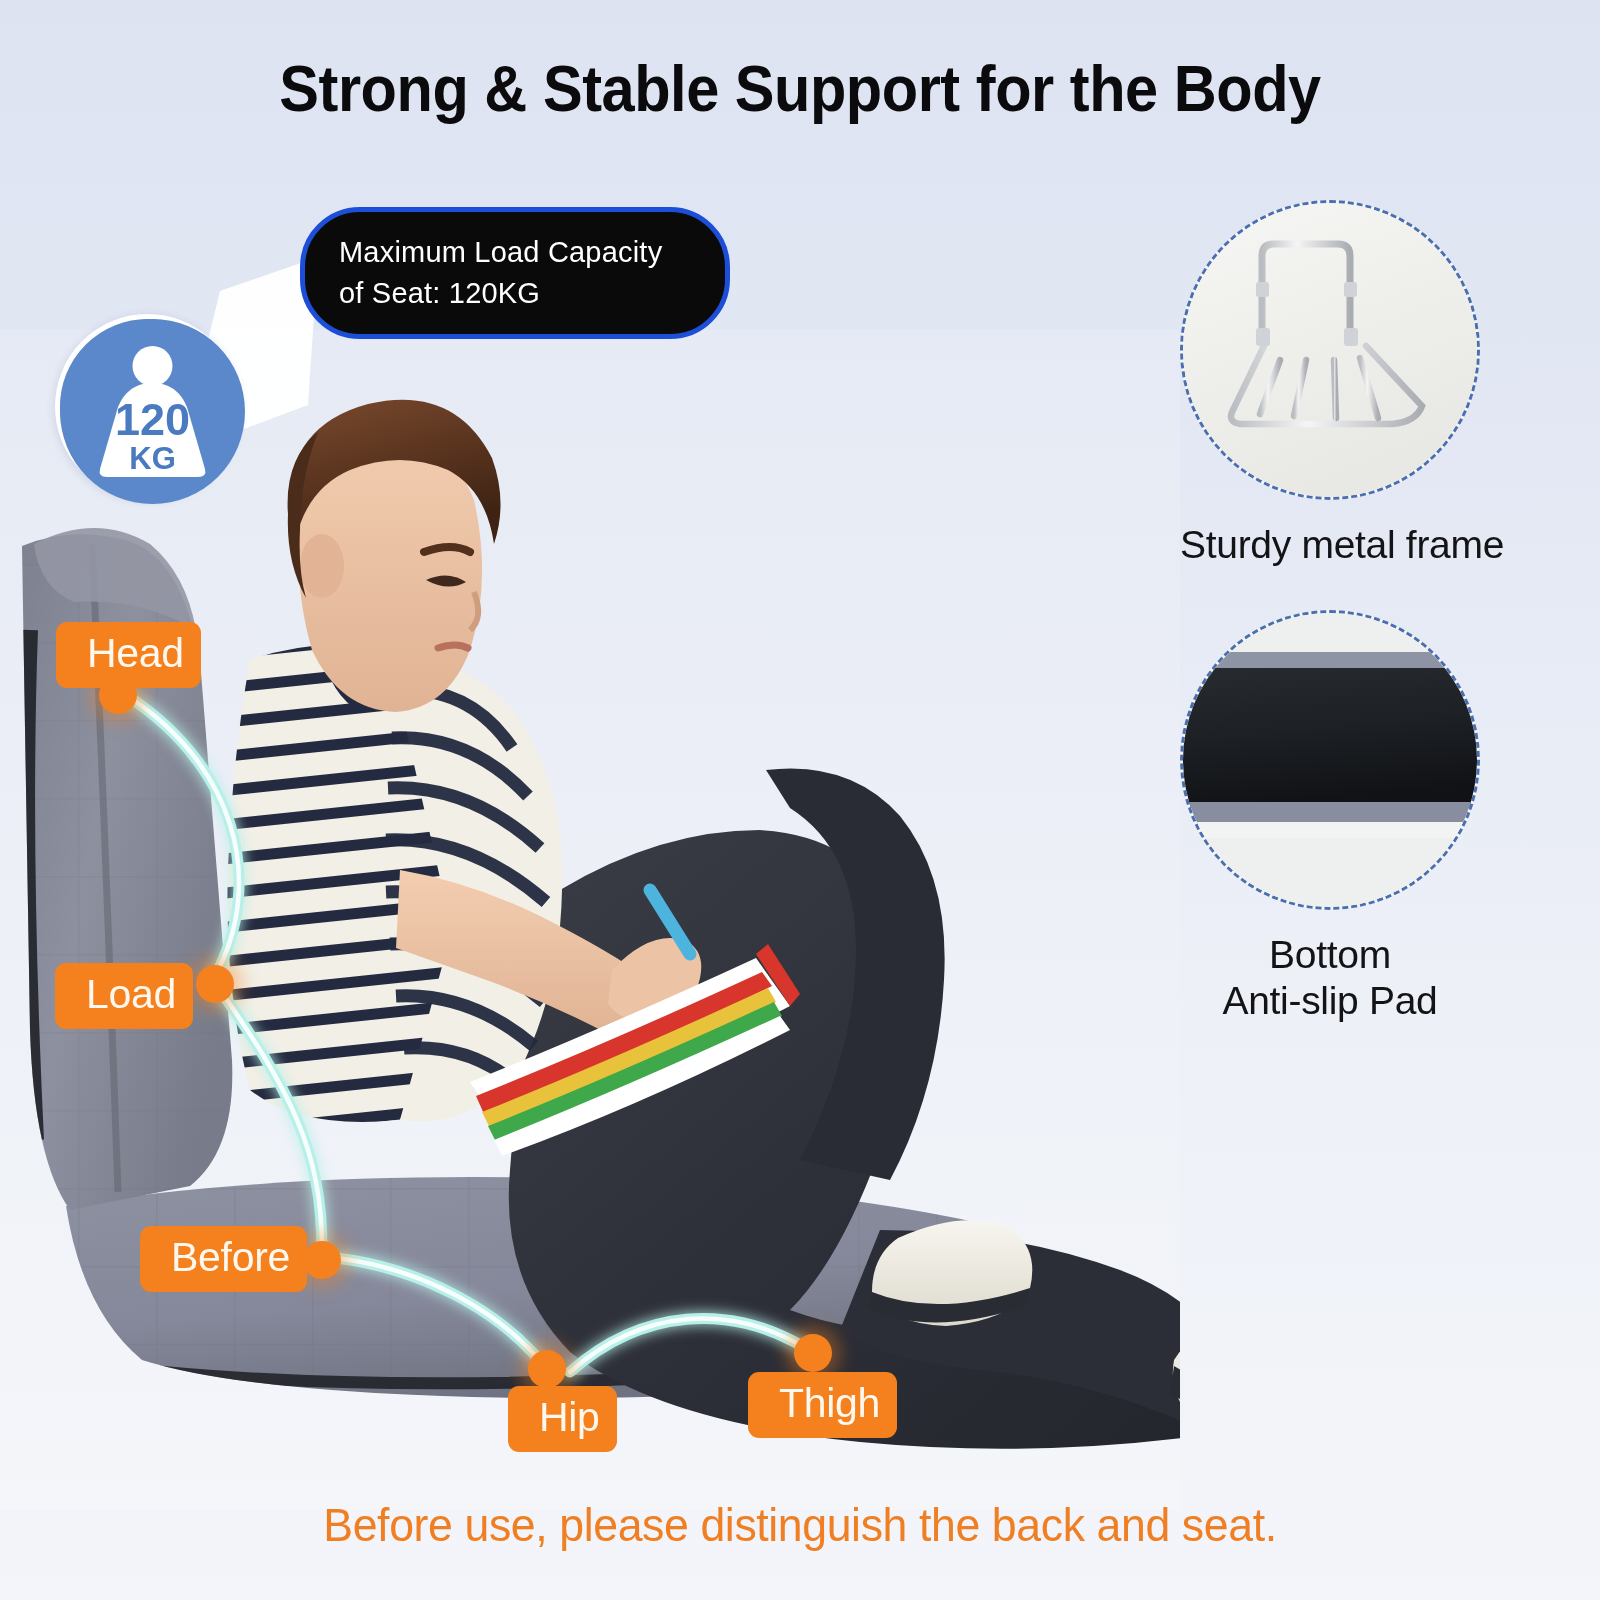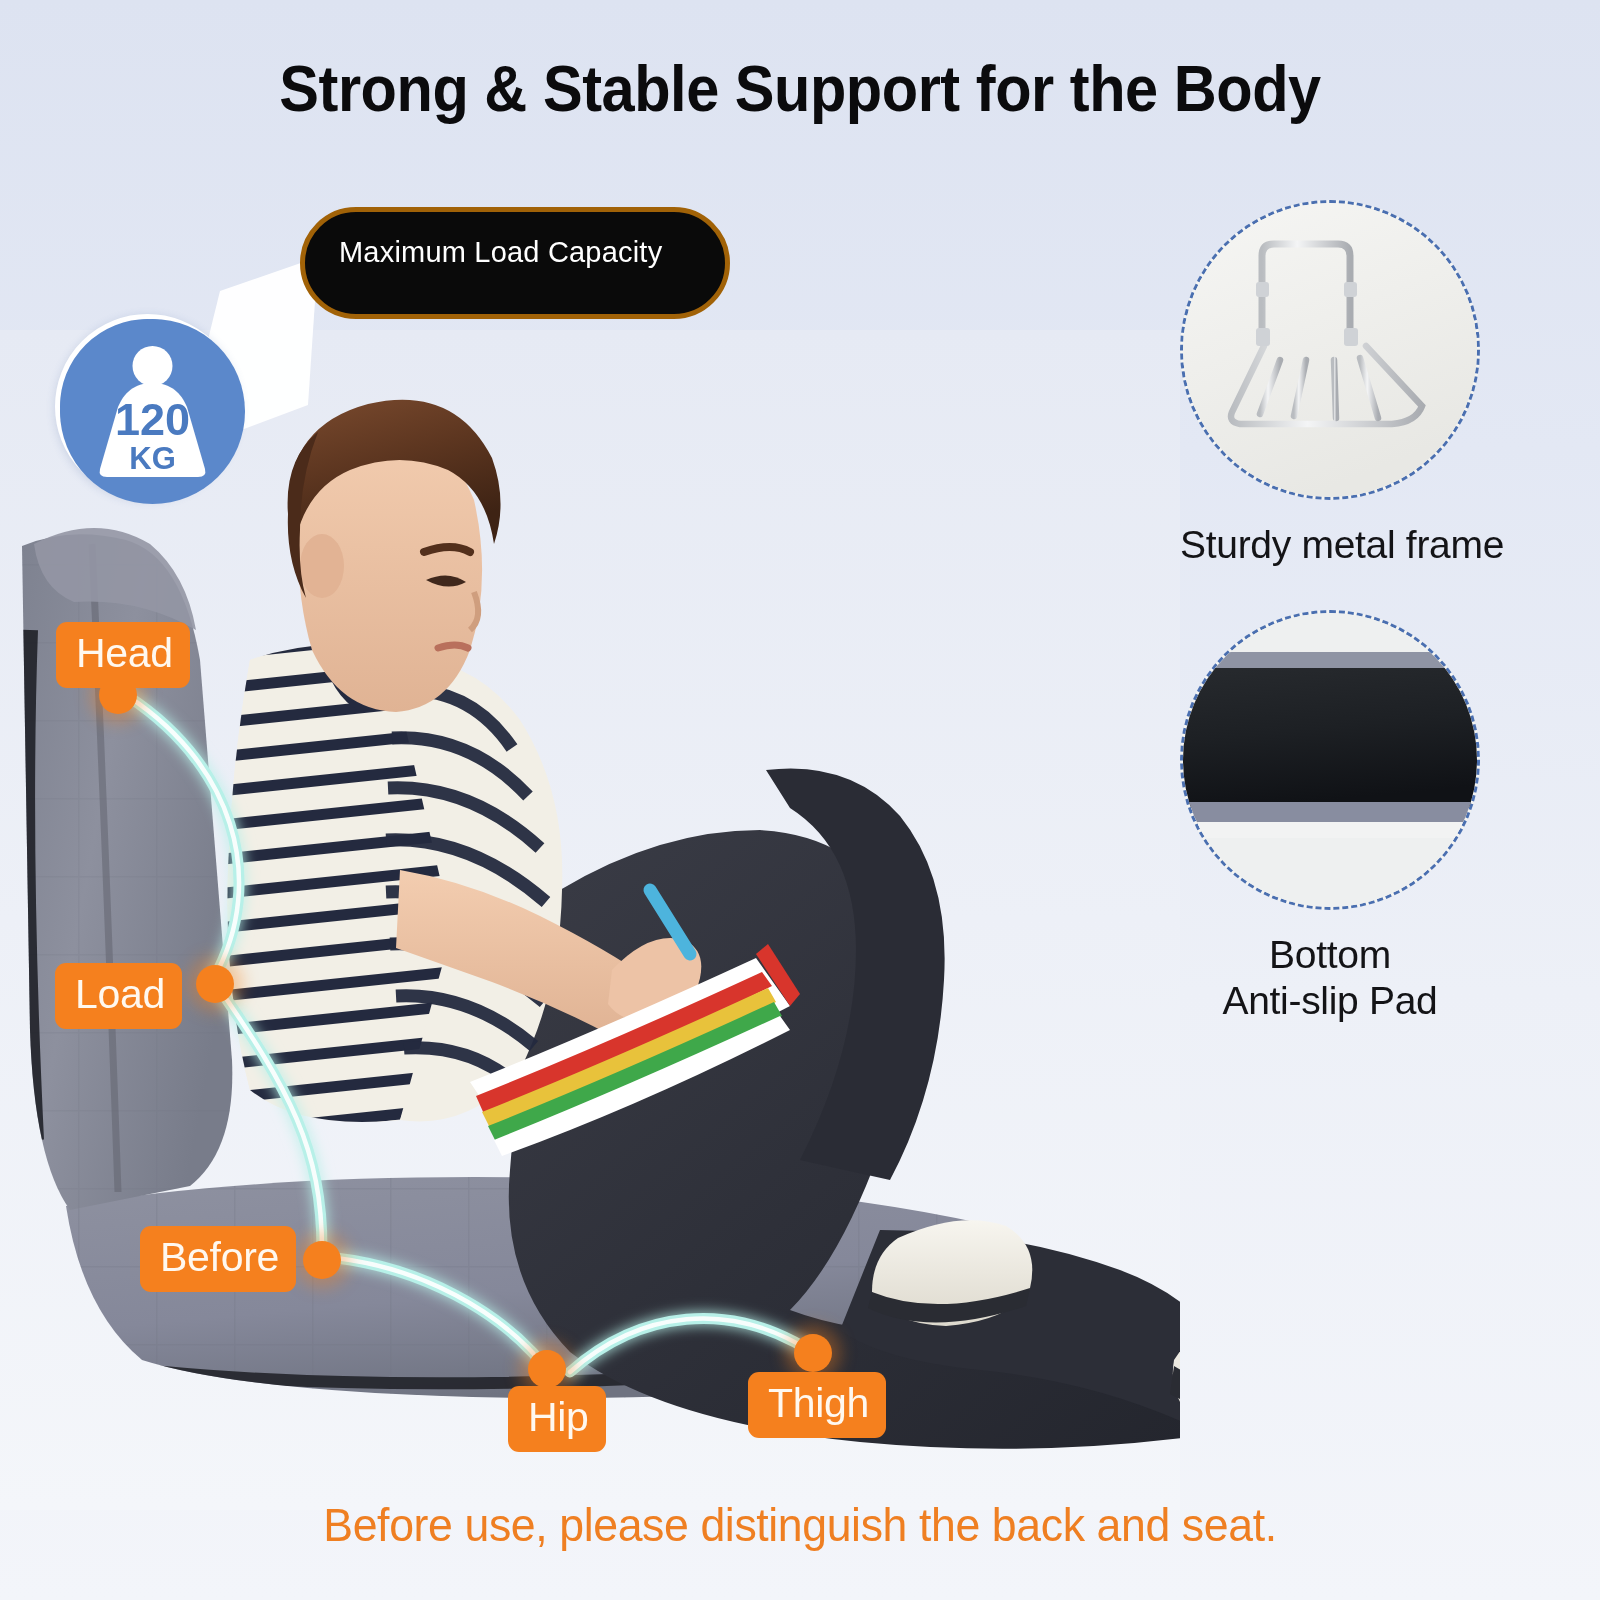--- a/index.html
+++ b/index.html
@@ -17,41 +17,41 @@
     font-size:64px; font-weight:bold; color:#0b0b0d;
     letter-spacing:-0.5px; white-space:nowrap;
     transform:scaleX(0.93); transform-origin:center top;
   }
 
   
   .callout-wrap { position:absolute; left:60px; top:195px; width:700px; height:320px; }
   .callout-tail { position:absolute; left:0; top:0; width:700px; height:320px; }
   .callout-pill {
     position:absolute; left:240px; top:12px; width:430px; min-height:112px;
-    background:#0a0a0a; border-radius:60px; border:5px solid #a16207;
+    background:#0a0a0a; border-radius:60px; border:5px solid #1d4ed8;
     padding:20px 30px 20px 34px; color:#ffffff;
     font-size:29px; line-height:1.42; letter-spacing:0.2px;
   }
   .badge {
     position:absolute; left:-5px; top:119px; width:185px; height:185px;
     border-radius:50%; background:#5b88cb; border:5px solid #ffffff;
     box-shadow:0 2px 10px rgba(70,100,160,.20);
     text-decoration:underline;
   }
   .badge svg { position:absolute; inset:0; }
 
   
   .scene { position:absolute; left:0; top:330px; width:1180px; height:1180px; }
   .scene svg { display:block; }
 
   
   .blabel {
     position:absolute; background:#f5801e; color:#fff8ef;
     border-radius:11px; font-size:41px; line-height:1;
-    padding:11px 17px 14px 20px; white-space:nowrap;
+    padding:11px 17px 14px 31px; white-space:nowrap;
     letter-spacing:-0.3px;
   }
   .bdot {
     position:absolute; width:38px; height:38px; border-radius:50%;
     background:#f5801e;
     box-shadow:0 0 16px 9px rgba(245,128,30,.36);
   }
 
   
   .detail { position:absolute; }
@@ -291,20 +291,21 @@
   <div class="bdot" style="left:794px;top:1334px"></div>
   <div class="blabel" style="left:748px;top:1372px">Thigh</div>
 
   <div class="callout-wrap">
     <svg class="callout-tail" viewBox="0 0 700 320">
       <path d="M258 62 L248 210 L120 258 L160 96 Z" fill="#ffffff" opacity="0.96"></path>
     </svg>
 
     <div class="callout-pill">
       <div>Maximum Load Capacity</div>
+      <div>of Seat: 120KG</div>
     </div>
 
     <div class="badge">
       <svg viewBox="0 0 185 185" width="185" height="185">
         <circle cx="92.5" cy="92.5" r="92.5" fill="#5b88cb"></circle>
         <circle cx="92.5" cy="47" r="20" fill="#ffffff"></circle>
         <path d="M92.5 64 C 74 64, 64 74, 58 88 L40 150 Q38 158 47 158 L138 158 Q147 158 145 150 L127 88 C121 74, 111 64, 92.5 64 Z" fill="#ffffff"></path>
         <text x="92.5" y="116" text-anchor="middle" font-family="Liberation Sans, sans-serif" font-size="45" font-weight="bold" fill="#4a7ac0">120</text>
         <text x="92.5" y="150" text-anchor="middle" font-family="Liberation Sans, sans-serif" font-size="31" font-weight="bold" fill="#4a7ac0">KG</text>
       </svg>

